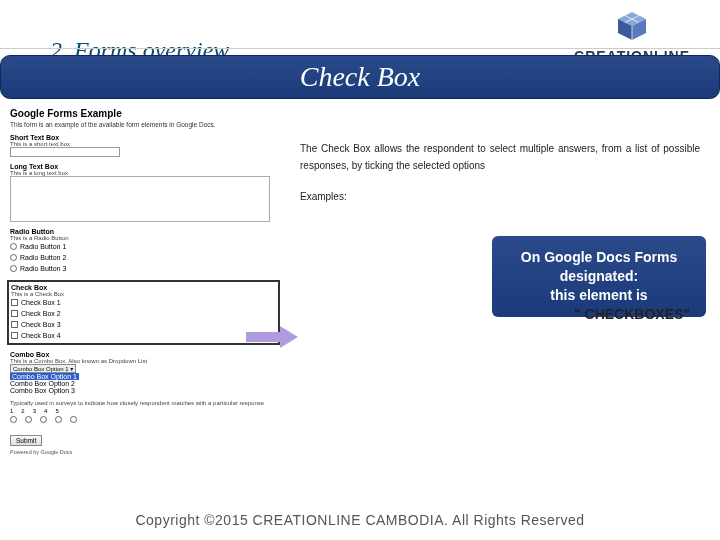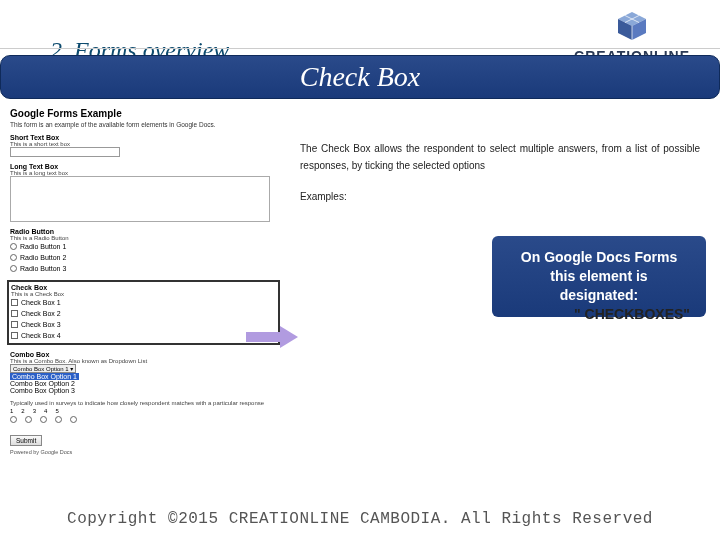--- a/index.html
+++ b/index.html
@@ -134,24 +134,24 @@
   .arrow {
     position: absolute;
     top: 326px; left: 246px;
     width: 52px; height: 22px;
   }
 
   .footer {
     position: absolute;
     bottom: 12px; left: 0; right: 0;
     text-align: center;
-    font-size: 16px;
+    font-size: 14px;
     color: #555;
     letter-spacing: 0.5px;
-    font-family: Liberation Mono, monospace;
+    font-family: Liberation Sans, sans-serif;
   }
 </style>
 </head>
 <body>
 
 <div class="header">
   <div class="section-title">2. Forms overview</div>
   <div class="logo-wrap">
     <svg class="logo-cube" viewBox="0 0 32 32">
       <polygon points="16,2 30,9 16,16 2,9" fill="#8aa8d8"></polygon>
@@ -260,18 +260,18 @@
   <polygon points="34,0 52,11 34,22" fill="#b19be0"></polygon>
 </svg>
 
 <div class="content">
   <div class="intro">The Check Box allows the respondent to select multiple answers, from a list of possible responses, by ticking the selected options</div>
   <div class="examples-label">Examples:</div>
 </div>
 
 <div class="callout">
   <div>On Google Docs Forms</div>
+  <div>designated:</div>
   <div>this element is</div>
-  <div>designated:</div>
 </div>
 <div class="callout-sub">" CHECKBOXES"</div>
 
 <div class="footer">Copyright ©2015 CREATIONLINE CAMBODIA. All Rights Reserved</div>
 
 </body></html>

